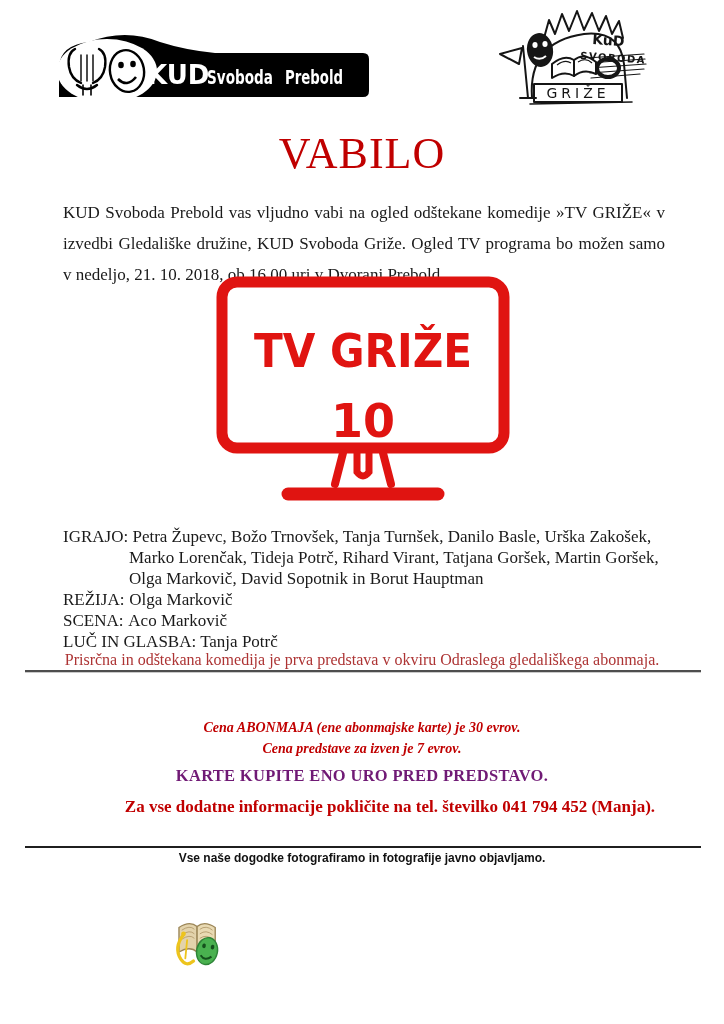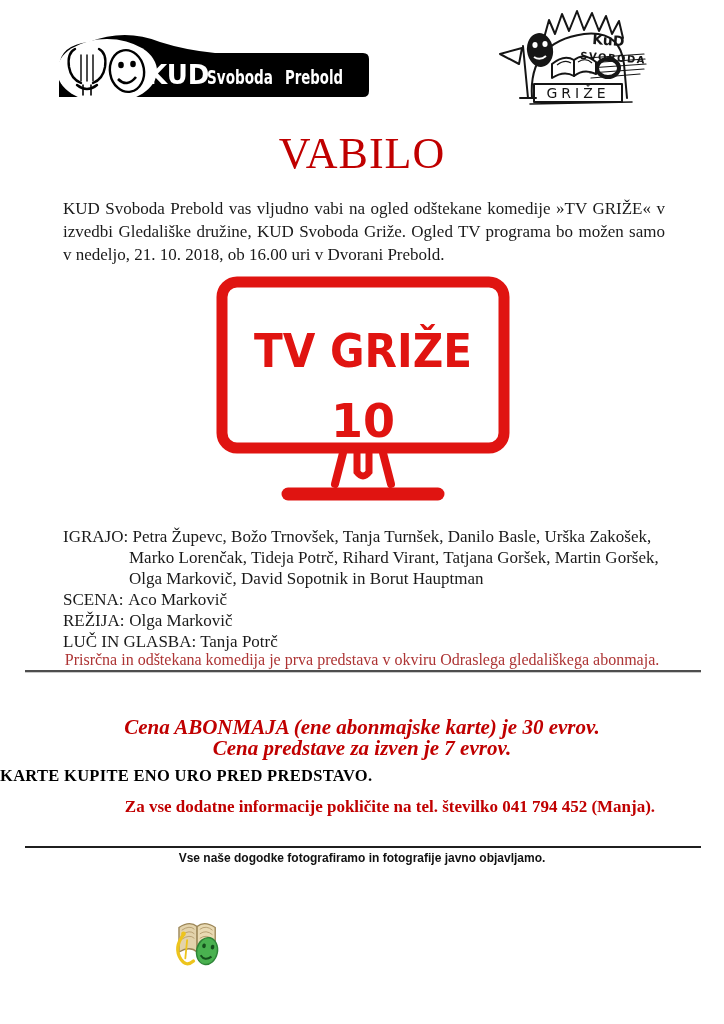--- a/index.html
+++ b/index.html
@@ -9,41 +9,41 @@
   
   .logo-left{position:absolute;left:55px;top:33px;width:318px;height:72px;}
   .logo-right{position:absolute;left:492px;top:6px;width:176px;height:108px;}
 
   
   .title{position:absolute;left:0;top:128px;width:100%;text-align:center;
          font-size:44px;color:#c00000;letter-spacing:1px;}
 
   
   .intro{position:absolute;left:63px;top:197px;width:602px;font-size:17px;
-         line-height:23px;text-align:justify;}
+         line-height:31px;text-align:justify;}
 
   
   .tv{position:absolute;left:212px;top:272px;width:302px;height:240px;text-align:right;}
 
   
   .credits{position:absolute;left:63px;top:526px;width:612px;font-size:17px;line-height:21px;}
   .credit{padding-left:66px;text-indent:-66px;}
   .credit-label{display:inline-block;min-width:62px;text-indent:0;}
 
   
   .rule-gray{position:absolute;left:25px;top:670px;width:676px;height:2px;
              background:#4d4d4d;border-bottom:1px solid #c9c9c9;}
   .rule-black{position:absolute;left:25px;top:846px;width:676px;height:2px;background:#1f1f1f;}
 
   
   .announcement{position:absolute;left:0;top:651px;width:100%;text-align:center;
                 font-size:16px;color:#ad3434;}
   .pricing{position:absolute;left:0;top:717px;width:100%;text-align:center;color:#c00000;
-           font-weight:bold;font-style:italic;font-size:21px;line-height:21px;}
-  .tickets{position:absolute;left:0;top:766px;width:100%;text-align:left;color:#000000;
+           font-weight:bold;font-style:italic;font-size:14px;line-height:21px;}
+  .tickets{position:absolute;left:0;top:766px;width:100%;text-align:center;color:#701a75;
            font-weight:bold;font-size:16.5px;letter-spacing:.3px;}
   .contact{position:absolute;left:0;top:797px;width:100%;text-align:center;color:#c00000;
            font-weight:bold;font-size:17px;padding-left:28px;}
 
   
   .photo-notice{position:absolute;left:0;top:851px;width:100%;text-align:center;
                 font-family:"Liberation Sans", sans-serif;font-weight:bold;font-size:12px;color:#111;}
 
   
   .footer-bar{position:absolute;left:215px;top:909px;width:330px;height:66px;background:#c00a0a;
@@ -125,26 +125,26 @@
       </g>
     </svg>
   </div>
 
   <div class="credits">
     <div class="credit">
       <span class="credit-label">IGRAJO:</span>
       <span>Petra Župevc, Božo Trnovšek, Tanja Turnšek, Danilo Basle, Urška Zakošek, Marko Lorenčak, Tideja Potrč, Rihard Virant, Tatjana Goršek, Martin Goršek, Olga Markovič, David Sopotnik in Borut Hauptman</span>
     </div>
     <div class="credit">
+      <span class="credit-label">REŽIJA:</span>
+      <span>Olga Markovič</span>
+    </div>
+    <div class="credit">
       <span class="credit-label">SCENA:</span>
       <span>Aco Markovič</span>
-    </div>
-    <div class="credit">
-      <span class="credit-label">REŽIJA:</span>
-      <span>Olga Markovič</span>
     </div>
     <div class="credit">
       <span class="credit-label">LUČ IN GLASBA:</span>
       <span>Tanja Potrč</span>
     </div>
   </div>
 
   <div class="rule-gray"></div>
   <div class="announcement">Prisrčna in odštekana komedija je prva predstava v okviru Odraslega gledališkega abonmaja.</div>
   <div class="pricing">

